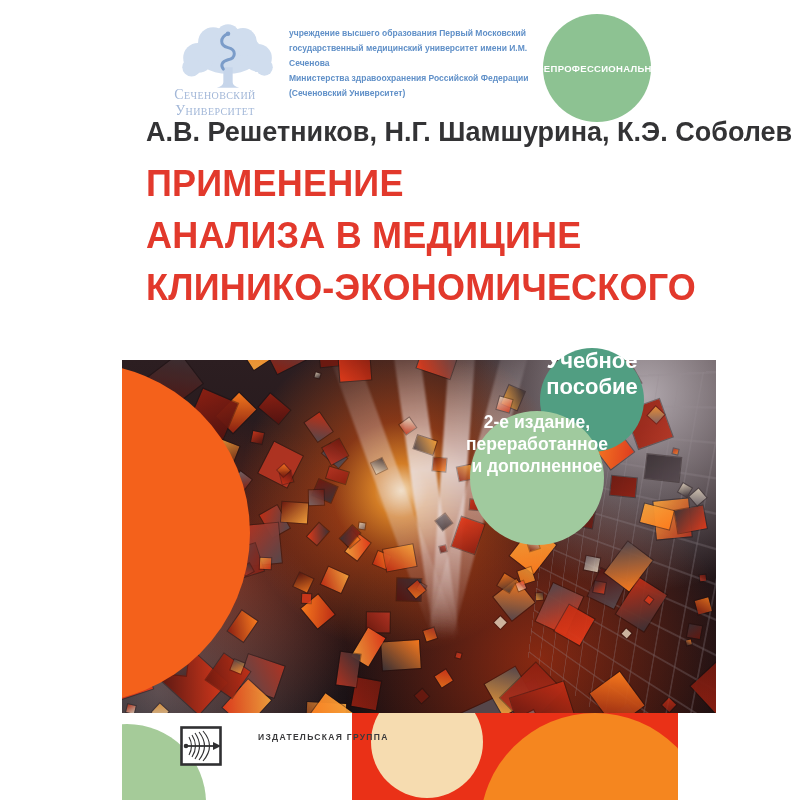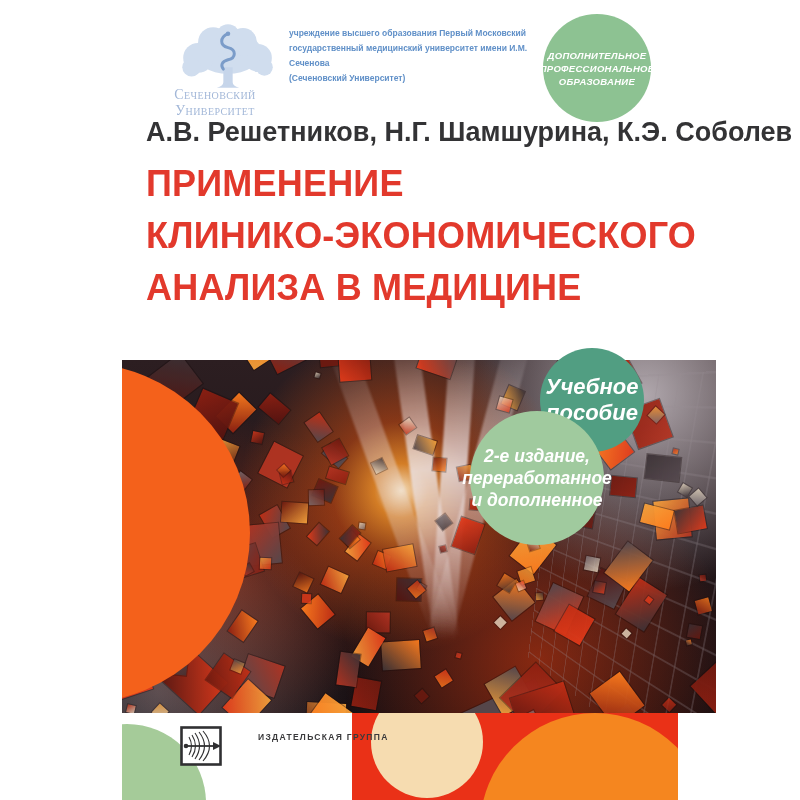--- a/index.html
+++ b/index.html
@@ -7,23 +7,23 @@
         font-family:"Liberation Sans", sans-serif;}
 
   
   .sech-logo{position:absolute;left:172px;top:24px;width:112px;height:66px;}
   .sech-caption{position:absolute;left:140px;top:87px;width:150px;text-align:center;
         font-family:"Liberation Serif", serif;font-variant:small-caps;
         font-size:14px;letter-spacing:.4px;color:#a2b7d8;}
   .univ-desc{position:absolute;left:289px;top:26px;width:270px;
         font-size:8.5px;font-weight:bold;line-height:15px;color:#6090c8;}
   .dpo-badge{position:absolute;left:543px;top:14px;width:108px;height:108px;border-radius:50%;
-        background:#8dc292;color:#fff;display:flex;flex-direction:column;justify-content:center;
+        background:#8dc292;color:#fff;display:flex;flex-direction:row;justify-content:center;
         align-items:center;text-align:center;font-weight:bold;font-size:9.5px;
-        letter-spacing:.3px;line-height:13px;font-style:italic;}
+        letter-spacing:.3px;line-height:13px;}
 
   
   .authors{position:absolute;left:146px;top:117px;font-size:27px;font-weight:bold;color:#333335;}
   .title{position:absolute;left:146px;top:158px;color:#e2392c;font-weight:bold;
         font-size:36px;line-height:52px;letter-spacing:.2px;}
   .editor{position:absolute;left:146px;top:321px;font-size:23px;font-weight:bold;color:#333335;}
 
   
   .hero{position:absolute;left:122px;top:360px;width:594px;height:353px;overflow:hidden;z-index:1;
         background:
@@ -39,21 +39,21 @@
         background-size:30px 30px;
         transform:perspective(500px) rotateY(-48deg) rotateZ(14deg);}
   .beam{position:absolute;z-index:4;width:26px;height:310px;top:-30px;filter:blur(1px);
         background:linear-gradient(to bottom, rgba(235,226,228,0), rgba(235,226,228,.85) 45%, rgba(235,226,228,0));}
   .cube{position:absolute;z-index:10;outline:1px solid rgba(25,12,12,.4);}
   .hero-orange-circle{position:absolute;left:-212px;top:3px;width:340px;height:340px;
         border-radius:50%;background:#f4611b;z-index:30;}
 
   
   .badge{position:absolute;border-radius:50%;color:#fff;font-weight:bold;display:flex;
-        flex-direction:column;justify-content:center;align-items:center;text-align:center;font-style:italic;}
+        flex-direction:column;justify-content:flex-start;align-items:center;text-align:center;}
   .badge-uchebnoe{left:540px;top:348px;width:104px;height:104px;background:#519e82;
         font-size:22px;line-height:26px;z-index:40;}
   .badge-izdanie{left:470px;top:411px;width:134px;height:134px;background:#a0ca9e;
         font-size:17.5px;line-height:22px;z-index:41;}
 
   
   .bottom-left-strip{position:absolute;left:122px;top:713px;width:230px;height:87px;
         background:#fff;overflow:hidden;z-index:2;}
   .green-circle{position:absolute;left:-74px;top:11px;width:158px;height:158px;
         border-radius:50%;background:#a5cb99;}
@@ -87,34 +87,35 @@
     </g>
     <path d="M55,46 L55,62 Q55,66 48,68 L72,68 Q65,66 65,62 L65,46 Z" fill="#c6d5ea"></path>
     <path d="M60,10 C51,14 51,23 60,25 C69,27 69,36 60,38 C53,40 52,44 55,48" fill="none" stroke="#7b9cc9" stroke-width="3.2" stroke-linecap="round"></path>
     <circle cx="60" cy="10" r="2.4" fill="#7b9cc9"></circle>
   </svg>
   <div class="sech-caption">Сеченовский Университет</div>
 
   <div class="univ-desc">
     <div>учреждение высшего образования Первый Московский</div>
     <div>государственный медицинский университет имени И.М. Сеченова</div>
+    <div>Министерства здравоохранения Российской Федерации</div>
     <div>(Сеченовский Университет)</div>
   </div>
 
   <div class="dpo-badge">
     <div>ДОПОЛНИТЕЛЬНОЕ</div>
     <div>ПРОФЕССИОНАЛЬНОЕ</div>
     <div>ОБРАЗОВАНИЕ</div>
   </div>
 
   <div class="authors">А.В. Решетников, Н.Г. Шамшурина, К.Э. Соболев</div>
   <div class="title">
     <div>ПРИМЕНЕНИЕ</div>
+    <div>АНАЛИЗА В МЕДИЦИНЕ</div>
     <div>КЛИНИКО-ЭКОНОМИЧЕСКОГО</div>
-    <div>АНАЛИЗА В МЕДИЦИНЕ</div>
   </div>
 
   <div class="hero">
 
     <div class="grid-right"></div>
     <div class="beam" style="left:290px;transform:rotate(-8deg);"></div>
     <div class="beam" style="left:318px;transform:rotate(4deg);"></div>
     <div class="beam" style="left:345px;transform:rotate(15deg);opacity:.7;"></div>
     <div class="beam" style="left:255px;transform:rotate(-20deg);opacity:.5;"></div>
     <div class="hero-orange-circle"></div>

